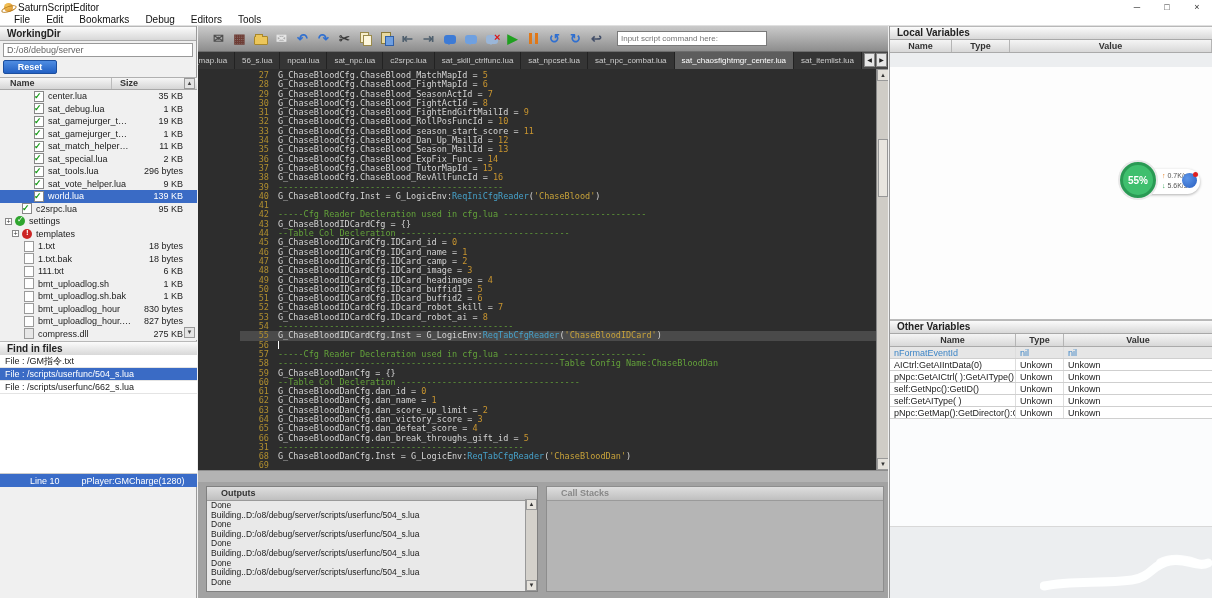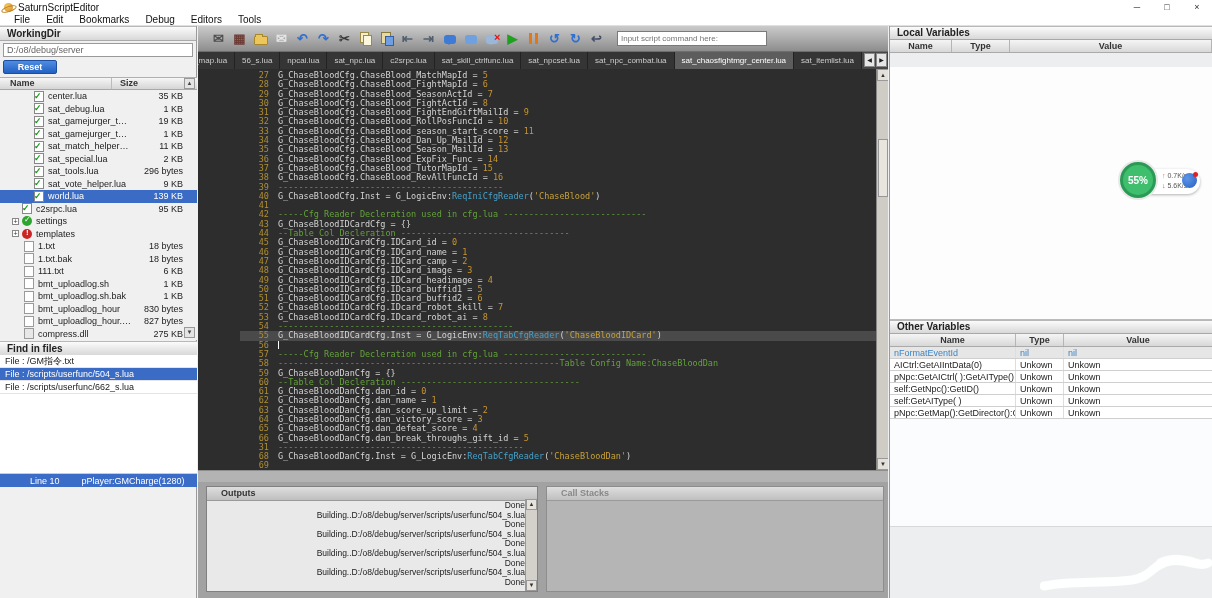--- a/index.html
+++ b/index.html
@@ -85,21 +85,21 @@
   .v-scroll { position:absolute; right:0; top:0; width:12px; height:401px; background:#cfccc6; border-left:1px solid #888; }
   .v-scroll .arr { position:absolute; left:0; width:12px; height:12px; background:#e3e0da; border:1px solid #999; font-size:6px; text-align:center; line-height:10px; color:#333; }
   .v-scroll .arr.up { top:0; } .v-scroll .arr.dn { bottom:0; }
   .v-scroll .thumb { position:absolute; left:1px; top:70px; width:10px; height:58px; background:#e8e5df; border:1px solid #979797; }
   .h-scroll { position:absolute; left:0; top:444px; width:690px; height:12px; background:#b3b3b3; border-top:1px solid #8d8d8d; }
 
   .bottom-panels { position:absolute; left:0; top:456px; width:690px; height:116px; background:#a2a2a2; }
   .outputs { position:absolute; left:8px; top:4px; width:332px; height:106px; border:1px solid #808080; background:#e9e9e9; }
   .panel-cap { height:14px; background:linear-gradient(#dedede,#bfbfbf); border-bottom:1px solid #9a9a9a; font-size:9px; font-weight:bold; color:#333; padding-left:14px; line-height:12px; }
   .panel-cap.dim { color:#888; }
-  .out-body { position:absolute; left:0; top:12px; right:12px; bottom:0; overflow:hidden; padding:2px 0 0 4px;text-align:right; }
+  .out-body { position:absolute; left:0; top:12px; right:12px; bottom:0; overflow:hidden; padding:2px 0 0 4px; }
   .out-line { font-size:8.5px; line-height:9.6px; color:#222; white-space:nowrap; }
   .out-scroll { position:absolute; right:0; top:12px; width:12px; bottom:0; background:#d4d1cb; border-left:1px solid #999; }
   .out-scroll .arr { position:absolute; left:0; width:11px; height:11px; background:#e6e3dd; border:1px solid #999; font-size:6px; text-align:center; line-height:9px; color:#333; }
   .out-scroll .arr.up { top:0; } .out-scroll .arr.dn { bottom:0; }
   .callstacks { position:absolute; left:348px; top:4px; width:338px; height:106px; border:1px solid #8d8d8d; background:#b5b5b5; }
 
   
   .right-panel { position:absolute; left:889px; top:26px; width:323px; height:572px; background:#eceef0; border-left:1px solid #9a9a9a; }
   .vhdr { background:linear-gradient(#fbfbfb,#d8d8d8); border-top:1px solid #b8b8b8; border-bottom:1px solid #a8a8a8; font-weight:bold; font-size:10px; padding:0 0 1px 7px; color:#222; height:14px; }
   .vtable-hdr { display:flex; height:13px; background:linear-gradient(#f5f5f5,#d8d8d8); border-bottom:1px solid #aaa; font-size:9px; font-weight:bold; color:#333; }
@@ -202,21 +202,21 @@
       <div class="trow sel" style="padding-left: 34px;">
         <span class="fic lua-file-icon"></span>
         <span class="flabel">world.lua</span>
         <span class="fsize">139 KB</span>
       </div>
       <div class="trow" style="padding-left: 22px;">
         <span class="fic lua-file-icon"></span>
         <span class="flabel">c2srpc.lua</span>
         <span class="fsize">95 KB</span>
       </div>
-      <div class="trow" style="padding-left: 12px;">
+      <div class="trow" style="padding-left: 5px;">
         <span class="expander">+</span>
         <span class="fic settings-folder-icon"></span>
         <span class="flabel">settings</span>
         <span class="fsize"></span>
       </div>
       <div class="trow" style="padding-left: 12px;">
         <span class="expander">+</span>
         <span class="fic templates-folder-icon"></span>
         <span class="flabel">templates</span>
         <span class="fsize"></span>

